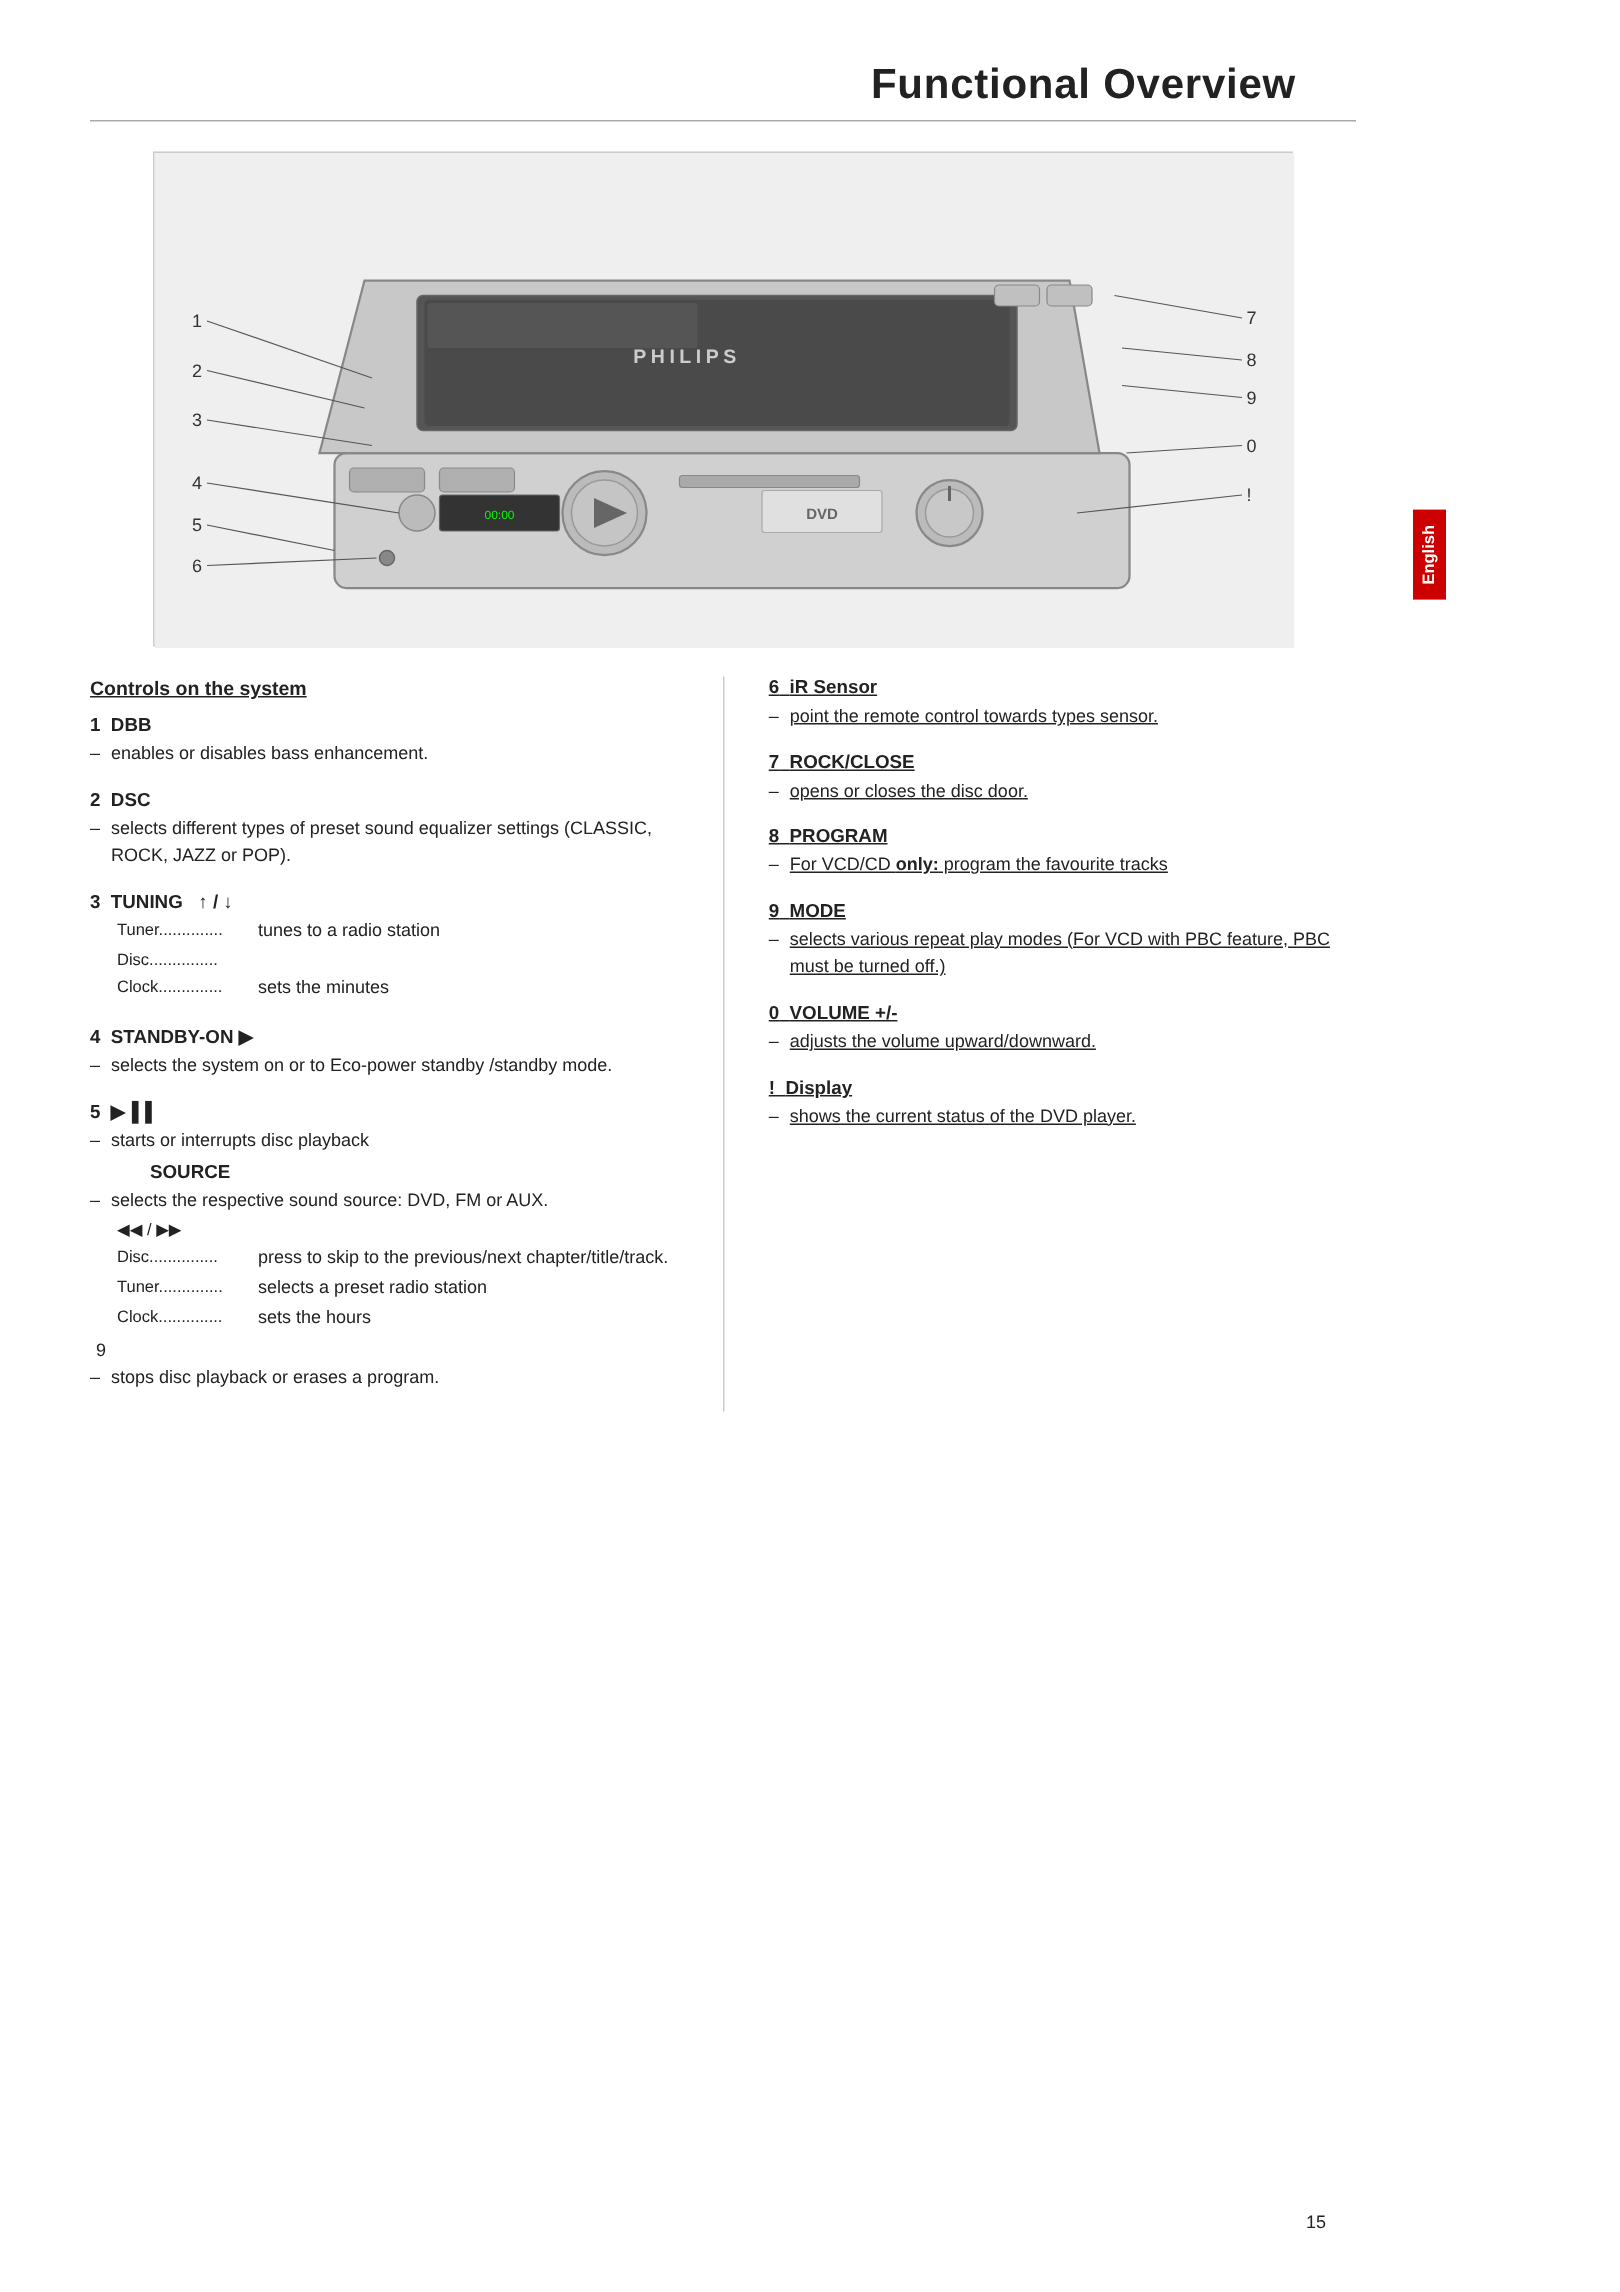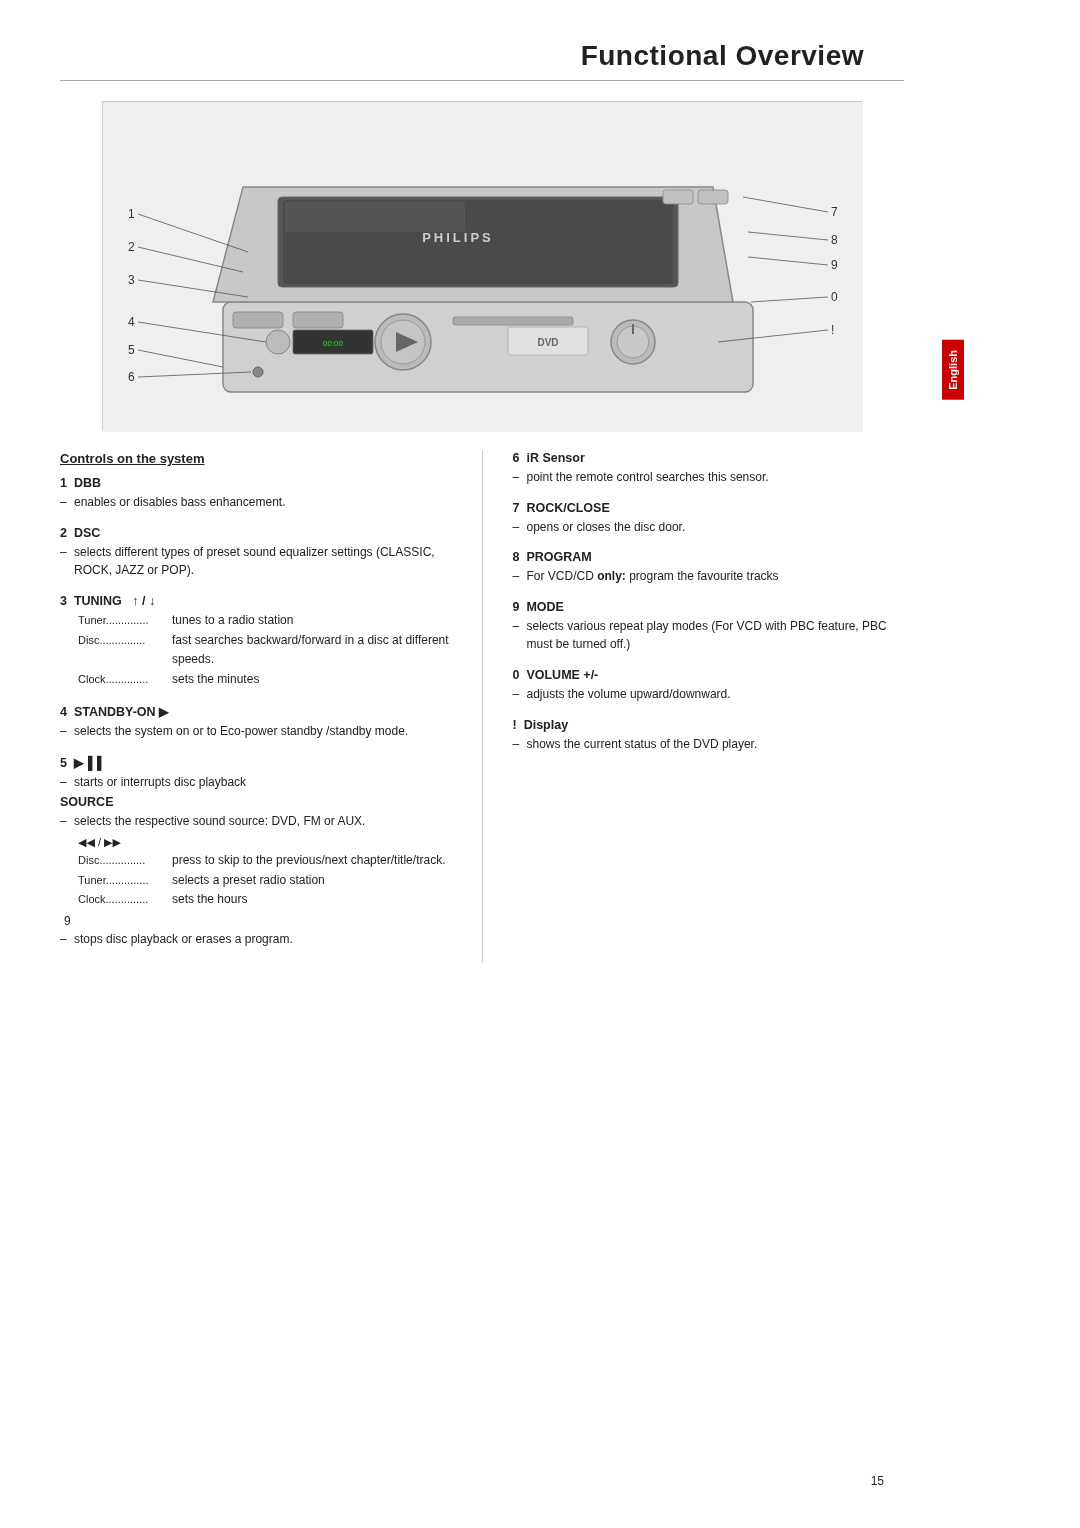--- a/index.html
+++ b/index.html
@@ -59,20 +59,21 @@
     }
 
     .col-left {
       flex: 1;
       padding-right: 10px;
     }
 
     .col-right {
       flex: 1;
       padding-left: 10px;
+      text-decoration: underline;
     }
 
     .section-title {
       font-size: 13px;
       font-weight: bold;
       margin-bottom: 10px;
       text-decoration: underline;
     }
 
     .control-block {
@@ -254,21 +255,20 @@
         <div class="control-heading">
           <span>3</span>&nbsp;&nbsp;<span>TUNING &nbsp; ↑ / ↓</span>
         </div>
         <div class="indent-table">
           <div class="row">
             <span class="col-key">Tuner..............</span>
             <span>tunes to a radio station</span>
           </div>
           <div class="row">
             <span class="col-key">Disc...............</span>
-            <span>fast searches backward/forward in a disc at different speeds.</span>
           </div>
           <div class="row">
             <span class="col-key">Clock..............</span>
             <span>sets the minutes</span>
           </div>
         </div>
       </div>
 
       <div class="control-block">
         <div class="control-heading">
@@ -283,21 +283,21 @@
       <div class="control-block">
         <div class="control-heading">
           <span>5</span>&nbsp;&nbsp;<span>▶▐▐</span>
         </div>
         <div class="control-desc-line">
           <span class="dash-prefix">–</span>
           <span>starts or interrupts disc playback</span>
         </div>
 
         <div class="control-heading" style="margin-top:4px;">
-          <span style="font-weight:bold;">SOURCE</span>
+          <span style="font-weight:bold;margin-left:40px;">SOURCE</span>
         </div>
         <div class="control-desc-line">
           <span class="dash-prefix">–</span>
           <span>selects the respective sound source: DVD, FM or AUX.</span>
         </div>
         <div class="indent-table" style="margin-top:2px;">
           <div class="row">
             <span class="col-key">◀◀ / ▶▶</span>
             <span></span>
           </div>
@@ -325,21 +325,21 @@
     <div class="divider-col"></div>
 
     <div class="col-right">
 
       <div class="control-block">
         <div class="control-heading">
           <span>6</span>&nbsp;&nbsp;<span>iR Sensor</span>
         </div>
         <div class="control-desc-line">
           <span class="dash-prefix">–</span>
-          <span>point the remote control searches this sensor.</span>
+          <span>point the remote control towards types sensor.</span>
         </div>
       </div>
 
       <div class="control-block">
         <div class="control-heading">
           <span>7</span>&nbsp;&nbsp;<span>ROCK/CLOSE</span>
         </div>
         <div class="control-desc-line">
           <span class="dash-prefix">–</span>
           <span>opens or closes the disc door.</span>

